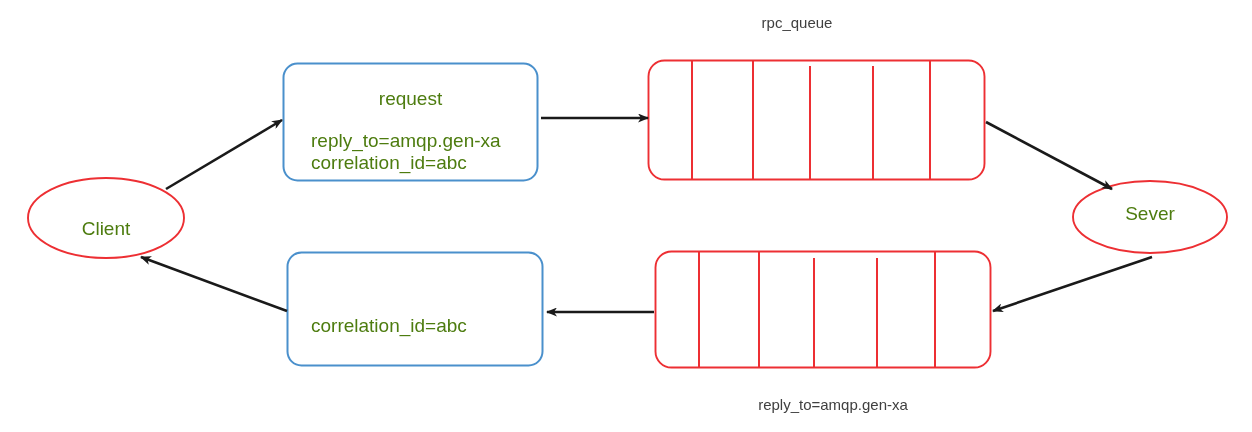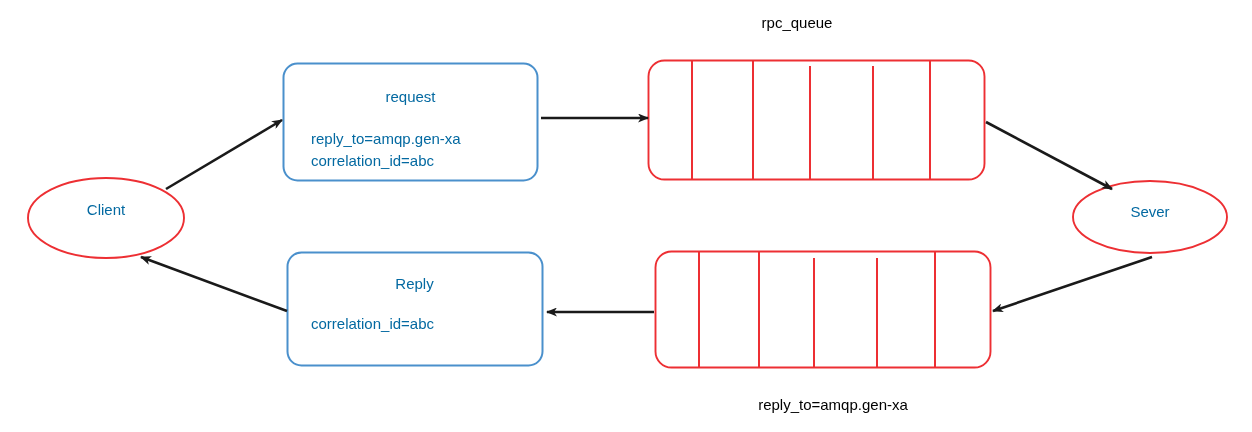--- a/index.html
+++ b/index.html
@@ -19,29 +19,29 @@
   }
   #diagram-svg {
     position: absolute;
     left: 0;
     top: 0;
     width: 1252px;
     height: 432px;
   }
   .node-text {
     position: absolute;
-    color: #0369a1;
-    font-size: 15px;
+    color: #4d7c0f;
+    font-size: 19px;
     line-height: 1.0;
     white-space: pre;
     user-select: none;
   }
   .free-label {
     position: absolute;
-    color: #000000;
+    color: #404040;
     font-size: 15px;
     white-space: pre;
     user-select: none;
   }
   .ctr {
     text-align: center;
   }
 </style>
 </head>
 <body>
@@ -87,31 +87,30 @@
 
     <line x1="986" y1="122" x2="1112" y2="189" stroke="#1a1a1a" stroke-width="2.6" marker-end="url(#arrowhead)"></line>
 
     <line x1="1152" y1="257" x2="993" y2="311" stroke="#1a1a1a" stroke-width="2.6" marker-end="url(#arrowhead)"></line>
 
     <line x1="654" y1="312" x2="547" y2="312" stroke="#1a1a1a" stroke-width="2.4" marker-end="url(#arrowhead)"></line>
 
     <line x1="287" y1="311" x2="141" y2="257" stroke="#1a1a1a" stroke-width="2.6" marker-end="url(#arrowhead)"></line>
   </svg>
 
-  <div class="node-text ctr" style="left:46px; top:202px; width:120px;">Client</div>
+  <div class="node-text ctr" style="left:46px; top:219px; width:120px;">Client</div>
 
   <div class="node-text ctr" style="left:1090px; top:204px; width:120px;">Sever</div>
 
   <div class="node-text ctr" style="left:283px; top:89px; width:255px;">request</div>
 
   <div class="node-text" style="left:311px; top:131px;">reply_to=amqp.gen-xa</div>
 
   <div class="node-text" style="left:311px; top:153px;">correlation_id=abc</div>
 
-  <div class="node-text ctr" style="left:287px; top:276px; width:255px;">Reply</div>
 
   <div class="node-text" style="left:311px; top:316px;">correlation_id=abc</div>
 
   <div class="free-label ctr" style="left:697px; top:14px; width:200px;">rpc_queue</div>
 
   <div class="free-label ctr" style="left:703px; top:396px; width:260px;">reply_to=amqp.gen-xa</div>
 
 </div>
 
 </body></html>

